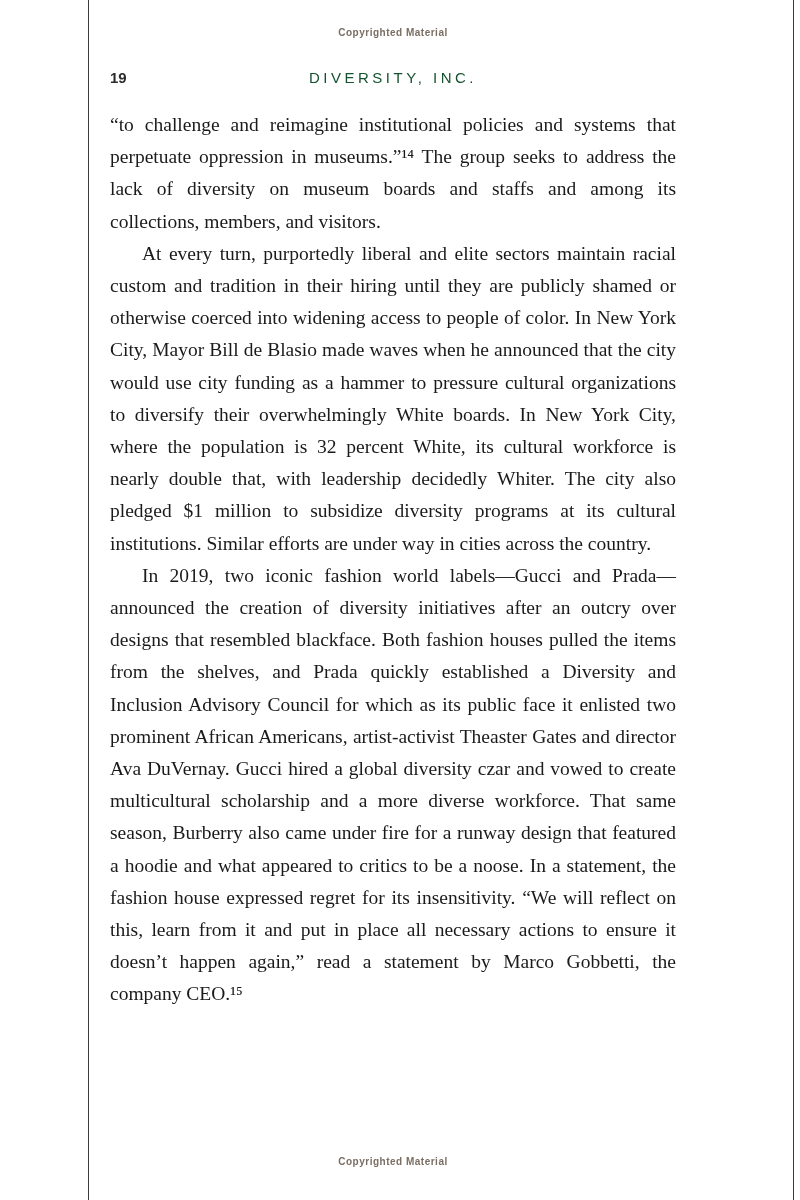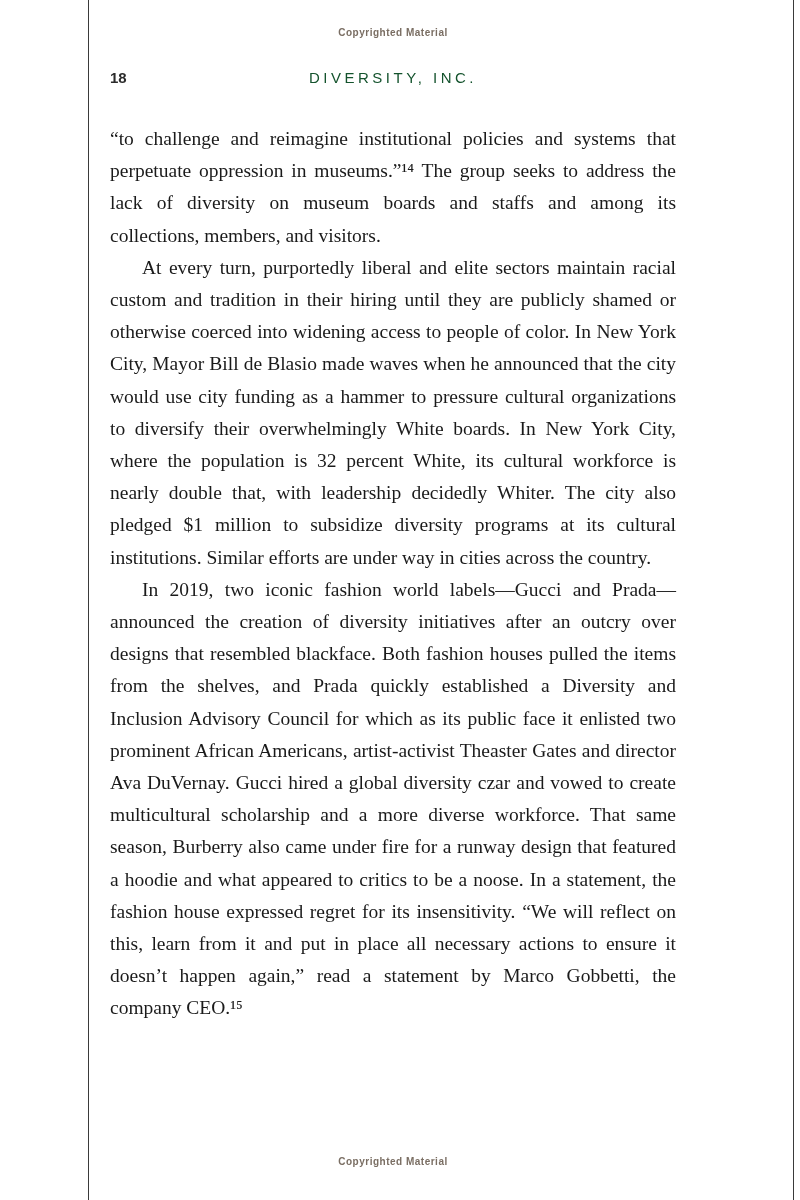--- a/index.html
+++ b/index.html
@@ -57,21 +57,21 @@
   .running-head {
     text-align: center;
     font-family: "Liberation Sans", sans-serif;
     font-size: 15px;
     letter-spacing: 3.5px;
     color: #14532d;
   }
 
   .body-text {
     position: absolute;
-    top: 123px;
+    top: 109px;
     left: 110px;
     width: 566px;
     font-size: 19.5px;
     line-height: 32.2px;
     color: #1a1a1a;
   }
   .body-text p {
     margin: 0;
     text-align: justify;
     text-justify: inter-word;
@@ -82,21 +82,21 @@
 </style>
 </head>
 <body>
 
 <div class="page-edge left"></div>
 <div class="page-edge right"></div>
 
 <div class="copyright top">Copyrighted Material</div>
 
 <div class="running-head-row">
-  <span class="page-number">18</span>
+  <span class="page-number">19</span>
   <div class="running-head">DIVERSITY, INC.</div>
 </div>
 
 <div class="body-text">
     <p class="">“to challenge and reimagine institutional policies and systems that perpetuate oppression in museums.”¹⁴ The group seeks to address the lack of diversity on museum boards and staffs and among its collections, members, and visitors.</p>
     <p class="indent">At every turn, purportedly liberal and elite sectors maintain racial custom and tradition in their hiring until they are publicly shamed or otherwise coerced into widening access to people of color. In New York City, Mayor Bill de Blasio made waves when he announced that the city would use city funding as a hammer to pressure cultural organizations to diversify their overwhelmingly White boards. In New York City, where the population is 32 percent White, its cultural workforce is nearly double that, with leadership decidedly Whiter. The city also pledged $1 million to subsidize diversity programs at its cultural institutions. Similar efforts are under way in cities across the country.</p>
     <p class="indent">In 2019, two iconic fashion world labels—Gucci and Prada—announced the creation of diversity initiatives after an outcry over designs that resembled blackface. Both fashion houses pulled the items from the shelves, and Prada quickly established a Diversity and Inclusion Advisory Council for which as its public face it enlisted two prominent African Americans, artist-activist Theaster Gates and director Ava DuVernay. Gucci hired a global diversity czar and vowed to create multicultural scholarship and a more diverse workforce. That same season, Burberry also came under fire for a runway design that featured a hoodie and what appeared to critics to be a noose. In a statement, the fashion house expressed regret for its insensitivity. “We will reflect on this, learn from it and put in place all necessary actions to ensure it doesn’t happen again,” read a statement by Marco Gobbetti, the company CEO.¹⁵</p>
   </div>
 
 <div class="copyright bottom">Copyrighted Material</div>

